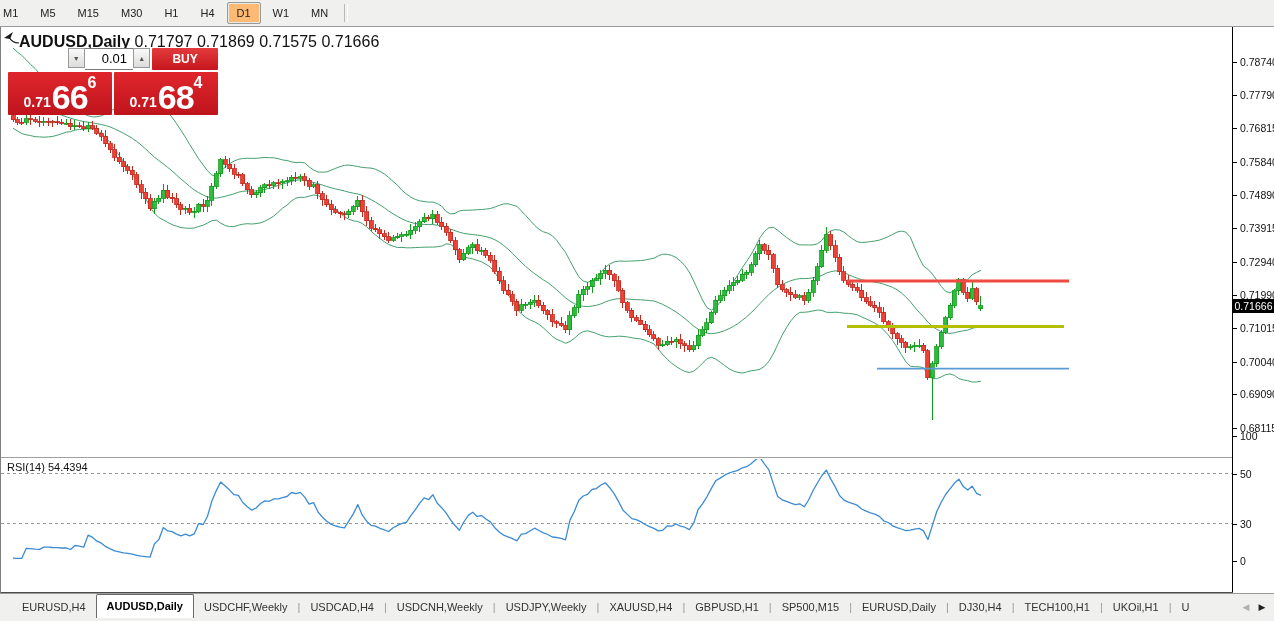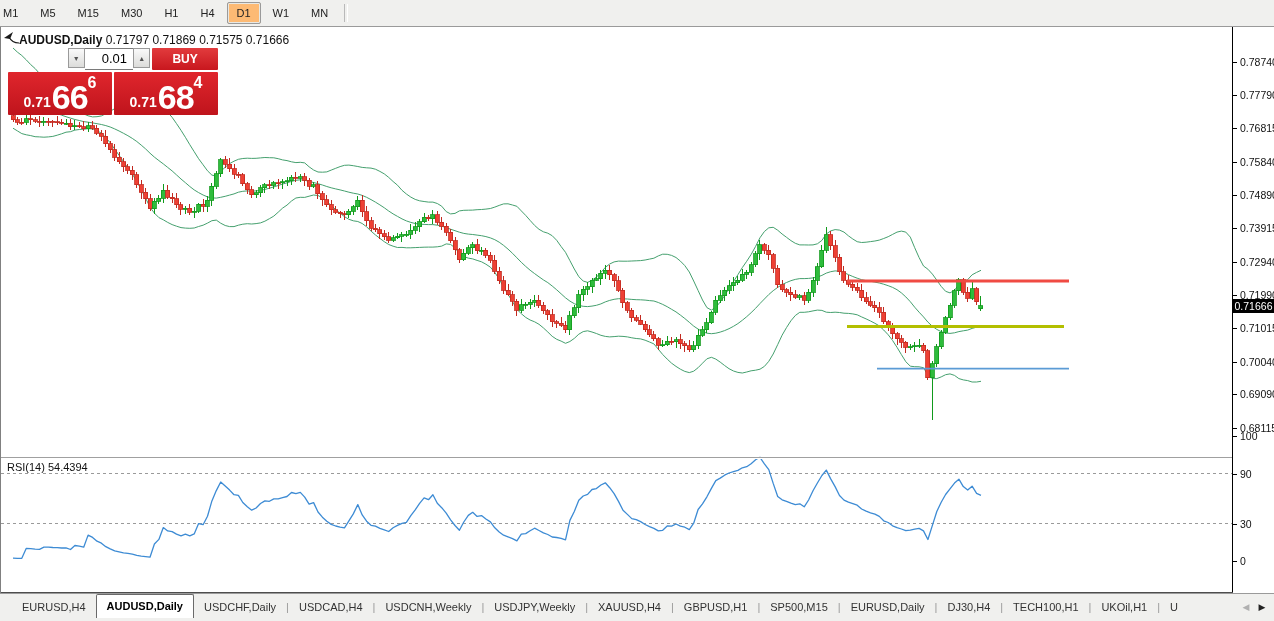--- a/index.html
+++ b/index.html
@@ -8,21 +8,21 @@
   
   .tf-toolbar{position:absolute;left:0;top:0;width:1274px;height:27px;background:#f0f0ee;
               border-bottom:1px solid #9a9a9a;display:flex;align-items:center;box-sizing:border-box;}
   .tf-btn{height:20px;line-height:20px;padding:0 9px;margin:0 1px;font-size:11px;color:#222;
           border:1px solid transparent;border-radius:2px;}
   .tf-btn.selected{background:#fdba74;border:1px solid #9a9a9a;box-shadow:inset 0 0 0 1px #e8e8e4;}
   .tf-sep{width:2px;height:18px;margin:0 5px;border-left:1px solid #b9b9b9;border-right:1px solid #fff;}
   
   #chartwin{position:absolute;left:0;top:27px;width:1274px;height:566px;background:#fff;
             border-left:1px solid #808080;box-sizing:border-box;}
-  #title-row{position:absolute;left:18px;top:6px;font-size:12px;color:#111;white-space:nowrap;}
+  #title-row{position:absolute;left:18px;top:6px;font-size:16px;color:#111;white-space:nowrap;}
   #title-row b{font-weight:600;}
   #shift-marker{position:absolute;left:3px;top:5px;}
   svg{display:block;}
   
   #ocp{position:absolute;left:7px;top:21px;width:210px;}
   .ocp-row1{display:flex;height:22px;}
   .ocp-btn{background:linear-gradient(#e23b3d,#c8171e);color:#fff;font-size:12px;font-weight:bold;
            text-align:center;line-height:22px;border-radius:1px;}
   #ocp-sell{width:63px;margin-top:41px;}
   #ocp-buy{width:72px;margin-left:2px;}
@@ -638,33 +638,33 @@
       <div class="ax-label" style="top: 295.104px;">0.71015</div>
       <div class="ax-tick" style="top: 334.69px;"></div>
       <div class="ax-label" style="top: 328.69px;">0.70040</div>
       <div class="ax-tick" style="top: 367.415px;"></div>
       <div class="ax-label" style="top: 361.415px;">0.69090</div>
       <div class="ax-tick" style="top: 401.001px;"></div>
       <div class="ax-label" style="top: 395.001px;">0.68115</div>
       <div class="ax-tick" style="top: 409px;"></div>
       <div class="ax-label" style="top: 403px;">100</div>
       <div class="ax-tick" style="top: 446.5px;"></div>
-      <div class="ax-label" style="top: 440.5px;">90</div>
+      <div class="ax-label" style="top: 440.5px;">50</div>
       <div class="ax-tick" style="top: 496.5px;"></div>
       <div class="ax-label" style="top: 490.5px;">30</div>
       <div class="ax-tick" style="top: 534px;"></div>
       <div class="ax-label" style="top: 528px;">0</div>
     </div>
   <div id="axis-vline"></div>
 
   <div id="tabbar">
       <span style="width: 12px;"></span>
       <div class="tab">EURUSD,H4</div>
       <div class="tab active">AUDUSD,Daily</div>
-      <div class="tab">USDCHF,Daily</div>
+      <div class="tab">USDCHF,Weekly</div>
       <span class="tab-sep">|</span>
       <div class="tab">USDCAD,H4</div>
       <span class="tab-sep">|</span>
       <div class="tab">USDCNH,Weekly</div>
       <span class="tab-sep">|</span>
       <div class="tab">USDJPY,Weekly</div>
       <span class="tab-sep">|</span>
       <div class="tab">XAUUSD,H4</div>
       <span class="tab-sep">|</span>
       <div class="tab">GBPUSD,H1</div>

